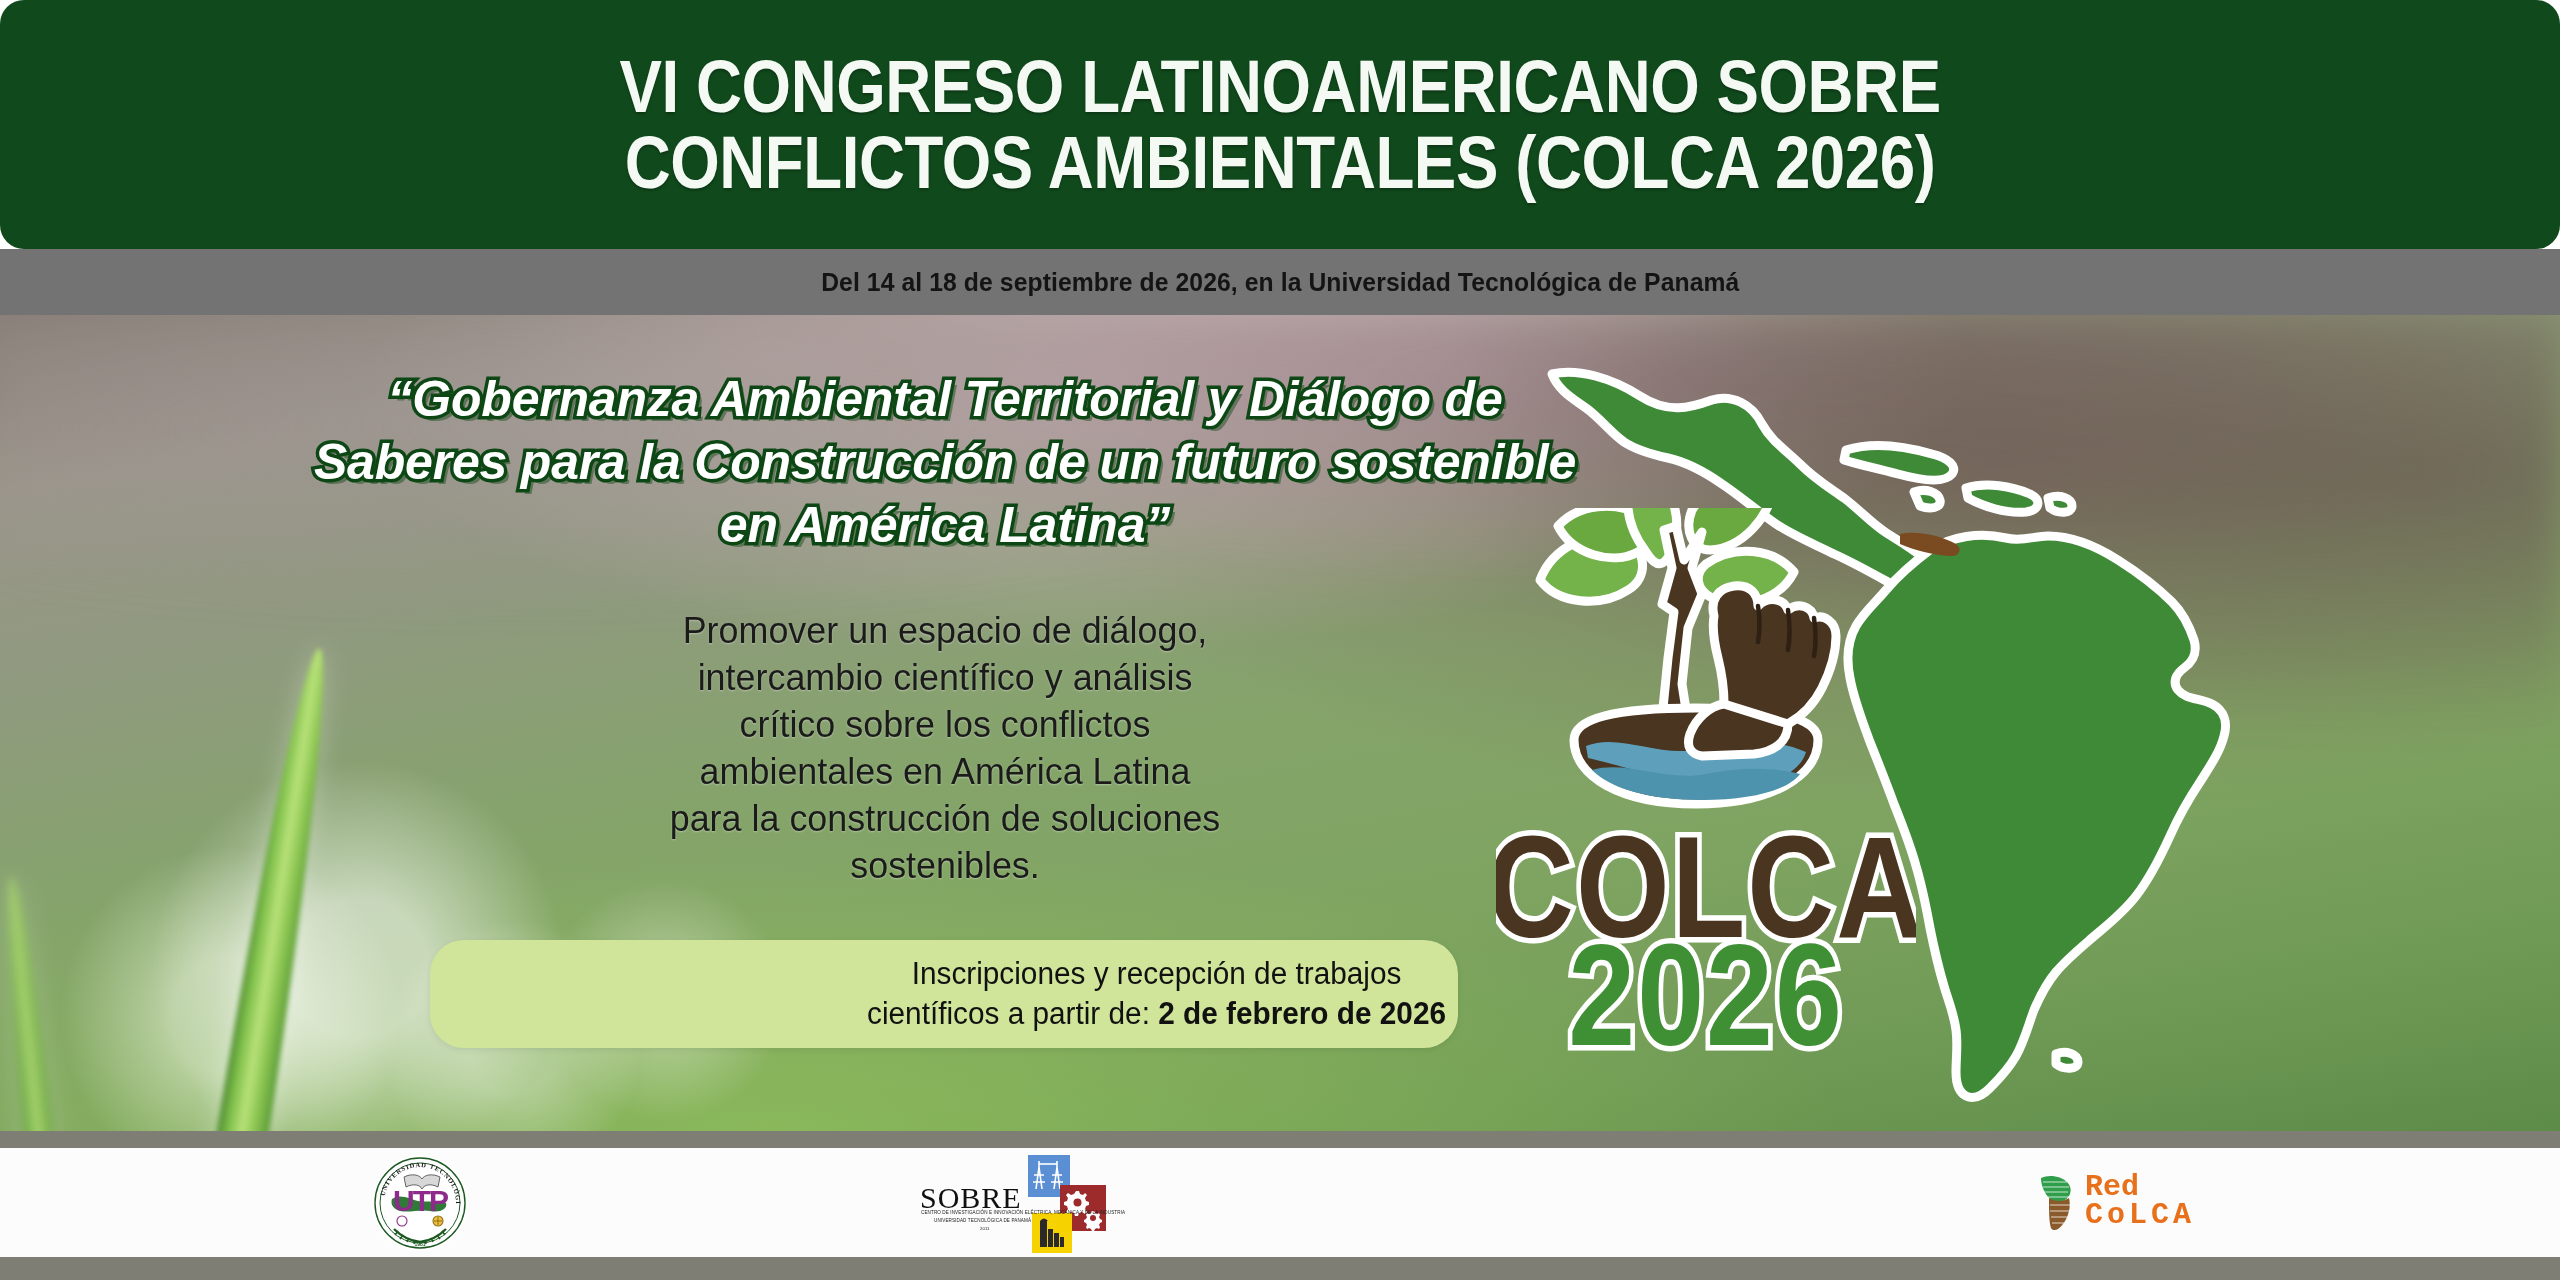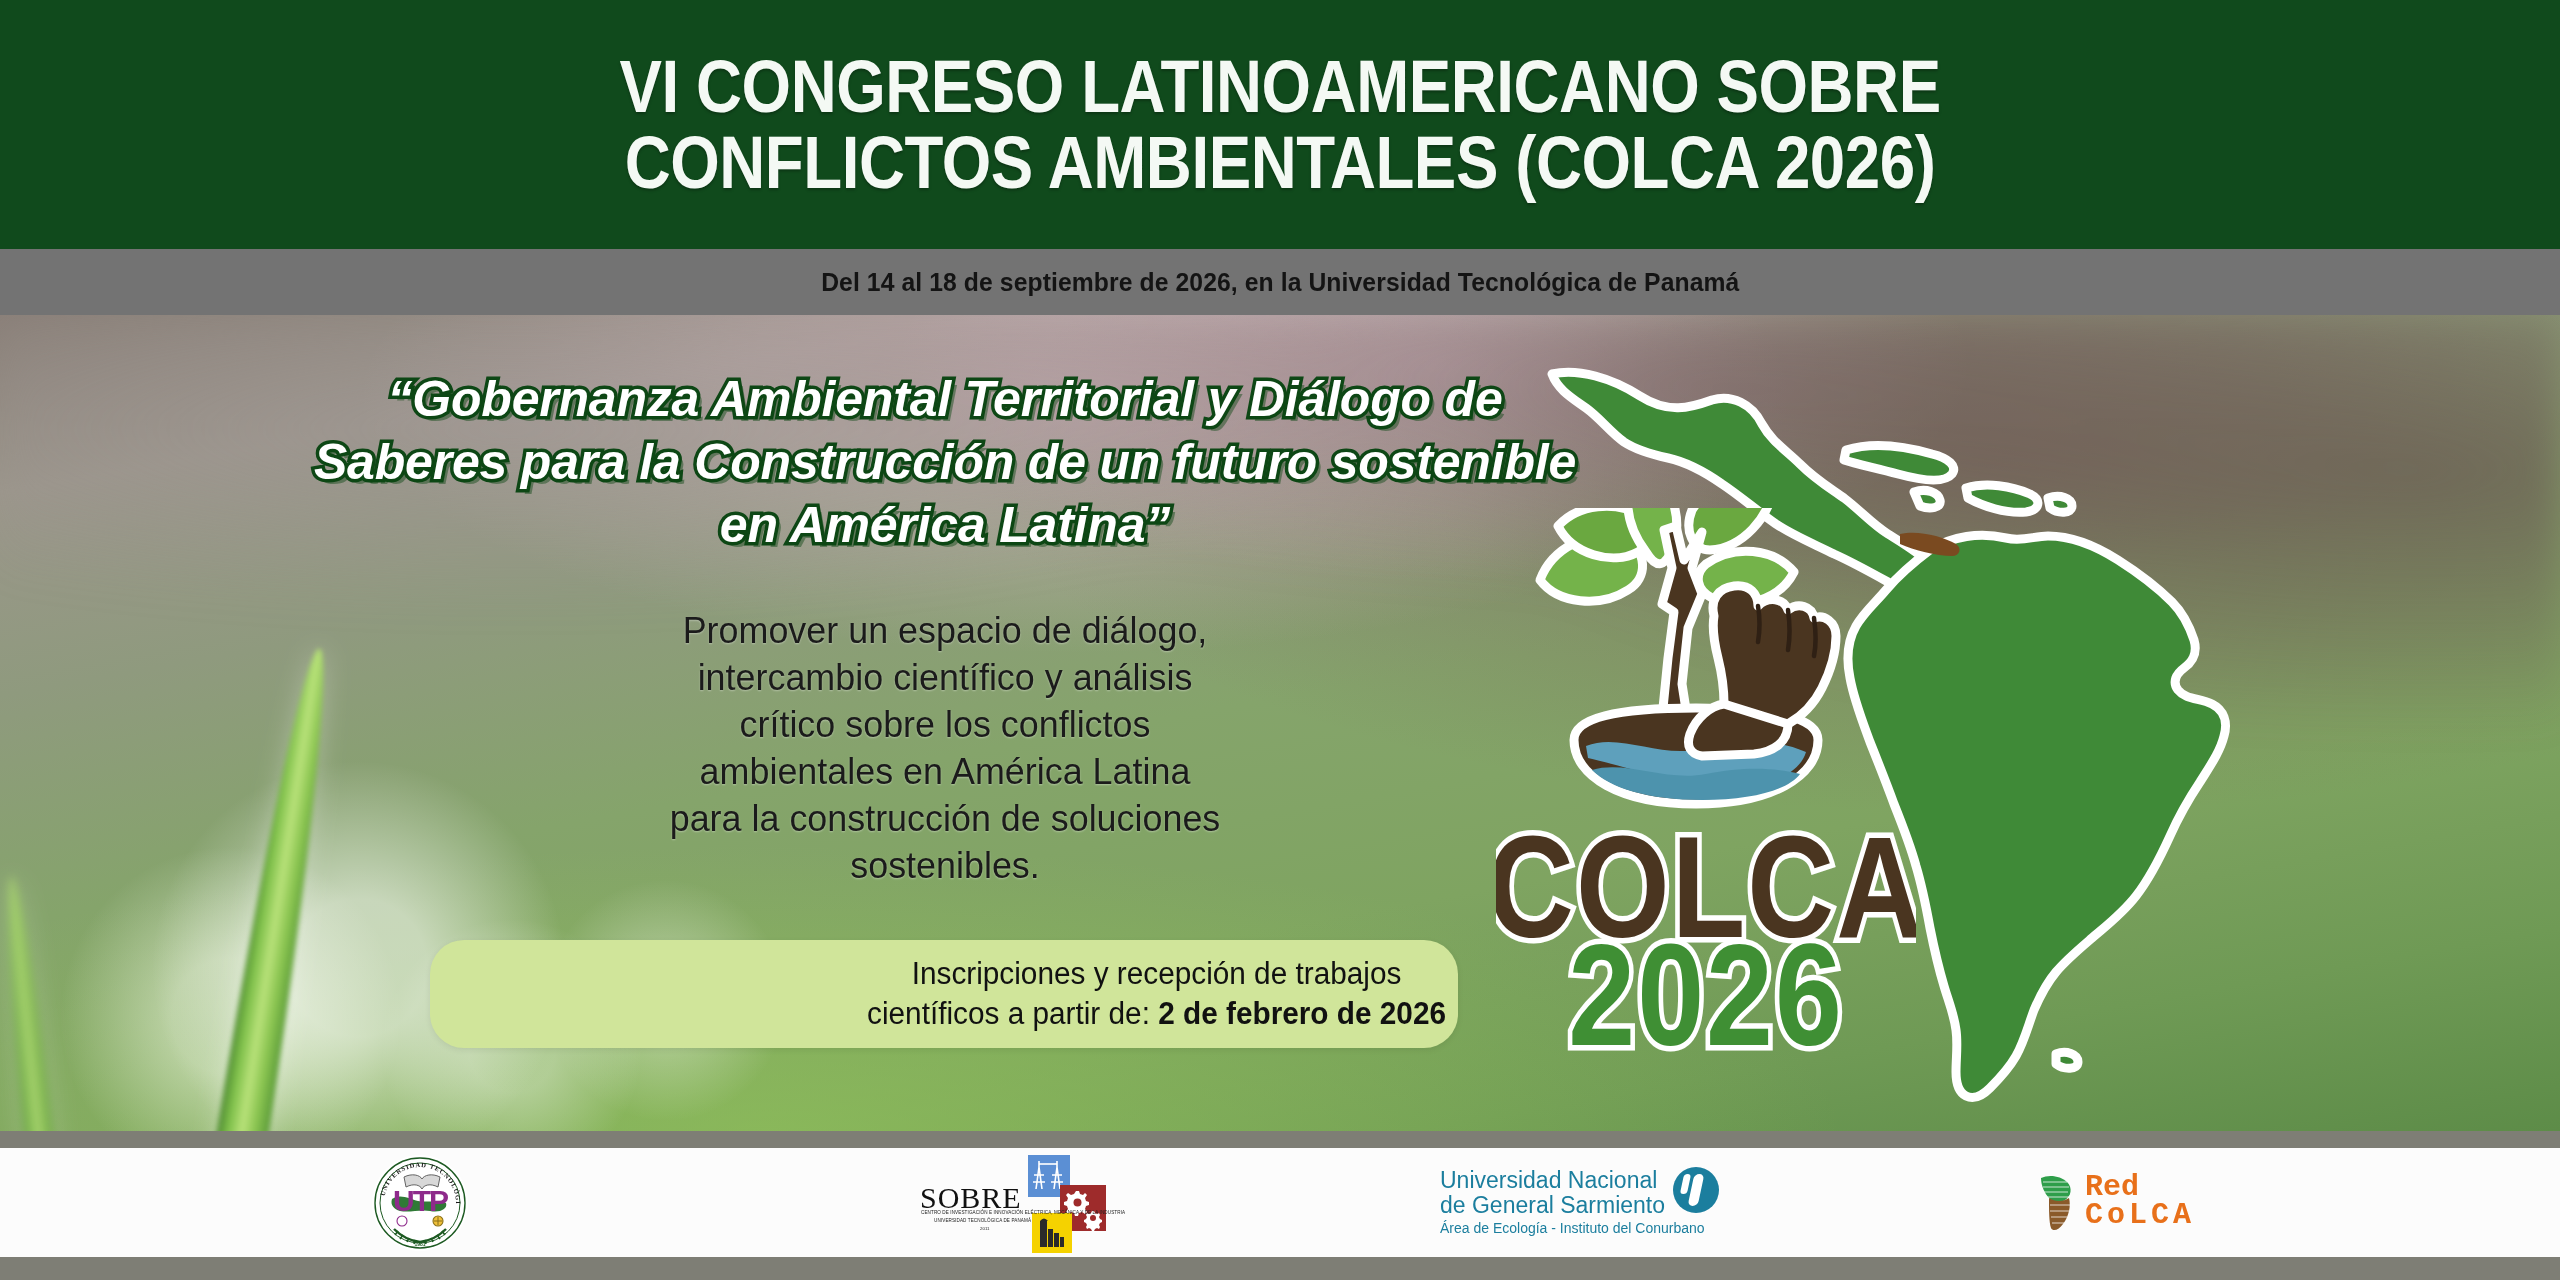--- a/index.html
+++ b/index.html
@@ -8,21 +8,21 @@
     width:2560px;height:1280px;overflow:hidden;
     font-family:"Liberation Sans", sans-serif;
     background:#fff;
   }
   .poster{position:relative;width:2560px;height:1280px;overflow:hidden;}
 
   
   .title-band{
     position:absolute;left:0;top:0;width:2560px;height:249px;
     background:#104a1c;
-    display:flex;align-items:center;justify-content:center;
+    display:flex;align-items:center;justify-content:center;border-radius:24px;
   }
   .title-text{
     color:#f4f9f4;
     font-family:"Liberation Sans", sans-serif;
     font-weight:700;
     font-size:74px;
     line-height:1.02;
     letter-spacing:-0.5px;
     text-align:center;
     transform:scaleX(0.86);
@@ -383,28 +383,20 @@
             </g>
           </svg>
         </div>
         <div class="cinemi-word">SOBRE</div>
         <div class="cinemi-sub1">CENTRO DE INVESTIGACIÓN E INNOVACIÓN ELÉCTRICA, MECÁNICA Y DE LA INDUSTRIA</div>
         <div class="cinemi-sub2">UNIVERSIDAD TECNOLÓGICA DE PANAMÁ</div>
         <div class="cinemi-sub3">2011</div>
       </div>
     </div>
 
-    <div class="logo-slot slot-ungs">
-      <div class="ungs">
-        <div class="ungs-l1">Universidad  Nacional</div>
-        <div class="ungs-l2">de General Sarmiento</div>
-        <div class="ungs-sub">Área de Ecología - Instituto del Conurbano</div>
-        <div class="ungs-mark"></div>
-      </div>
-    </div>
 
     <div class="logo-slot slot-red">
       <div class="redcolca">
         <svg class="rc-map" viewBox="0 0 46 62" xmlns="http://www.w3.org/2000/svg">
           <path d="M6 6 C 14 2, 26 4, 32 10 C 38 16, 36 24, 30 28 C 24 32, 18 30, 14 26
                    C 10 22, 6 14, 6 6 Z" fill="#2e9e4a"></path>
           <path d="M14 26 C 20 30, 28 30, 34 26 C 36 34, 34 44, 28 52
                    C 24 58, 18 60, 16 56 C 14 50, 14 38, 14 26 Z" fill="#8a5a2a"></path>
           <g stroke="#ffffff" stroke-width="1.1" opacity=".75">
             <path d="M8 10 h24 M8 15 h26 M9 20 h24 M12 25 h22 M15 33 h20 M15 39 h19 M16 45 h16 M17 51 h12"></path>

